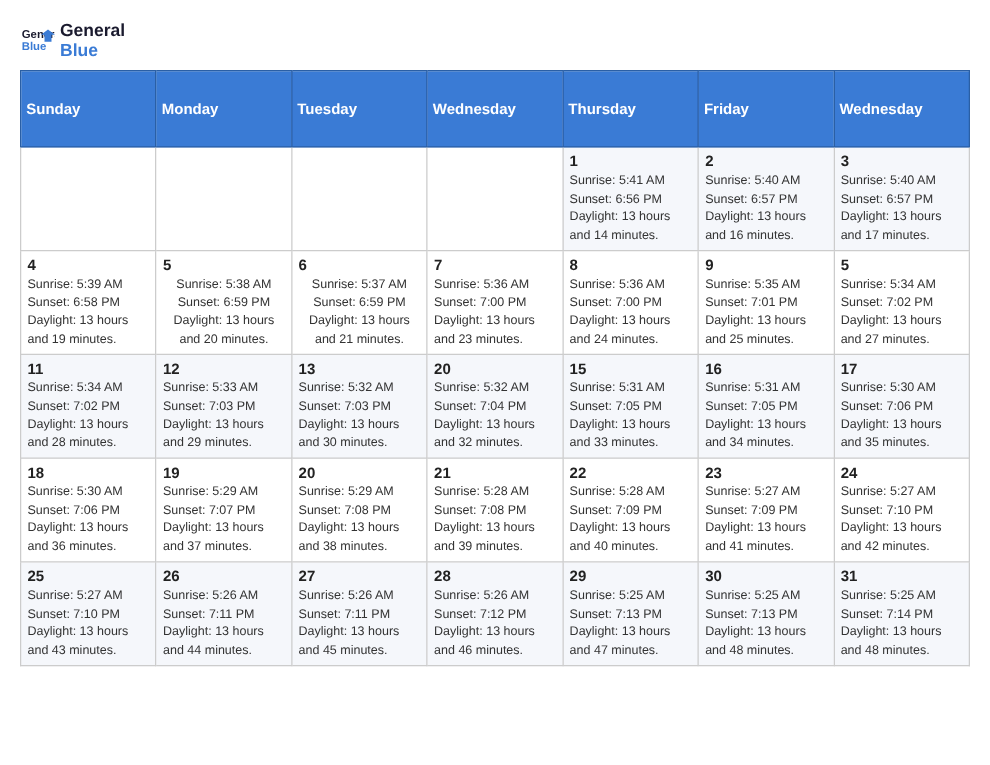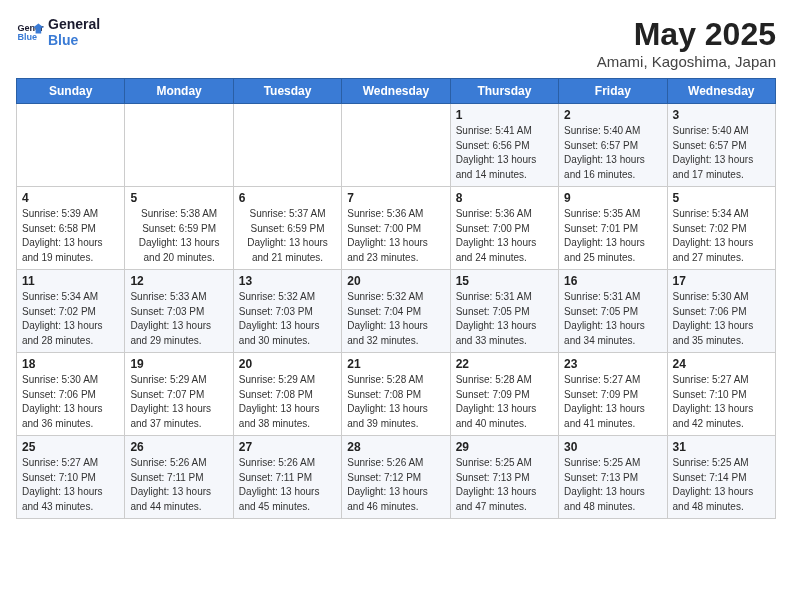--- a/index.html
+++ b/index.html
@@ -38,22 +38,22 @@
       color: #444;
     }
     table {
       width: 100%;
       border-collapse: collapse;
       font-size: 11px;
     }
     thead th {
       background: #3a7bd5;
       color: #fff;
-      padding: 5px 4px;
-      text-align: center;
+      padding: 23px 4px;
+      text-align: left;
       font-size: 12px;
       font-weight: bold;
       border: 1px solid #2a5fa5;
     }
     tbody td {
       border: 1px solid #ccc;
       vertical-align: top;
       padding: 4px 5px;
       width: 108px;
       min-height: 80px;
@@ -86,24 +86,20 @@
       <rect x="0" y="0" width="40" height="40" fill="white"></rect>
       <text x="2" y="18" font-size="13" font-weight="bold" fill="#1a1a2e" font-family="Arial">General</text>
       <text x="2" y="32" font-size="13" font-weight="bold" fill="#3a7bd5" font-family="Arial">Blue</text>
       <polygon points="32,8 40,14 36,14 36,22 28,22 28,14 24,14" fill="#3a7bd5"></polygon>
     </svg>
     <div>
       <div style="font-size:14px;font-weight:bold;color:#1a1a2e;">General</div>
       <div style="font-size:14px;font-weight:bold;color:#3a7bd5;">Blue</div>
     </div>
   </div>
-  <div class="title-area">
-    <div class="month-title">May 2025</div>
-    <div class="location-title">Amami, Kagoshima, Japan</div>
-  </div>
 </div>
 
 <table>
   <thead>
     <tr id="weekday-header">
         <th>Sunday</th>
         <th>Monday</th>
         <th>Tuesday</th>
         <th>Wednesday</th>
         <th>Thursday</th>

